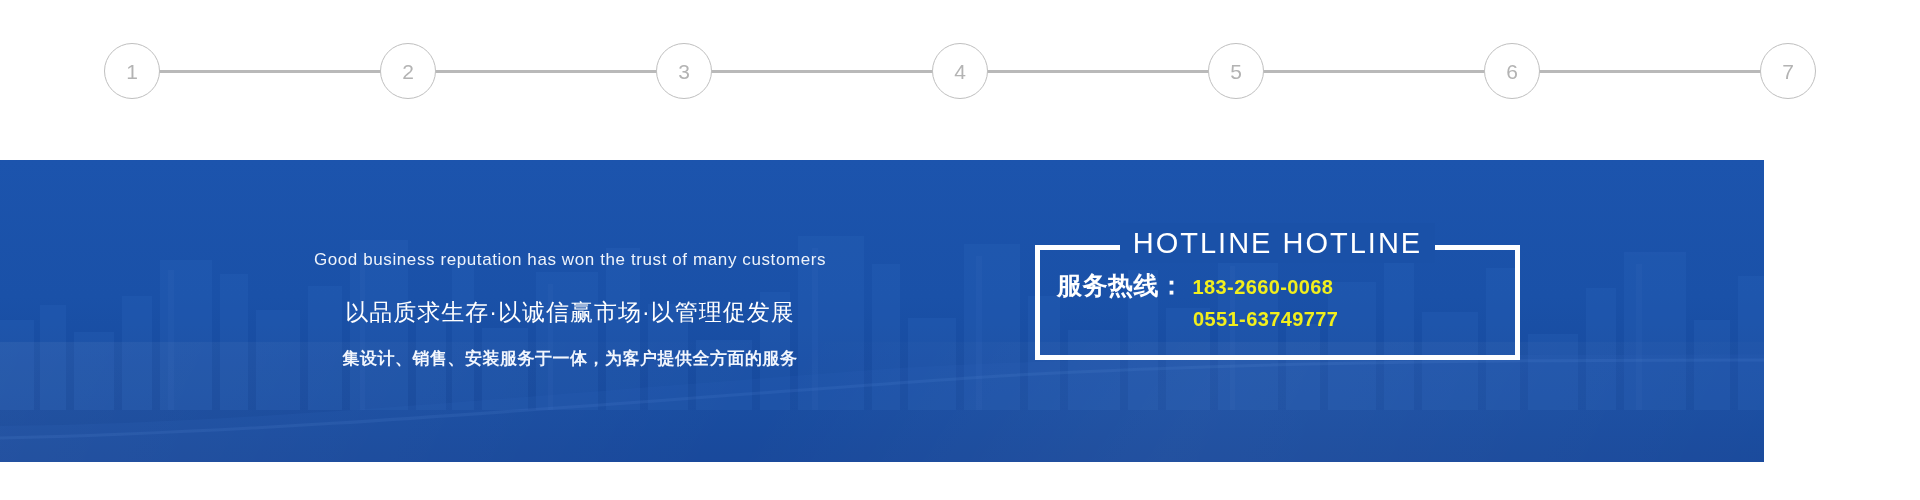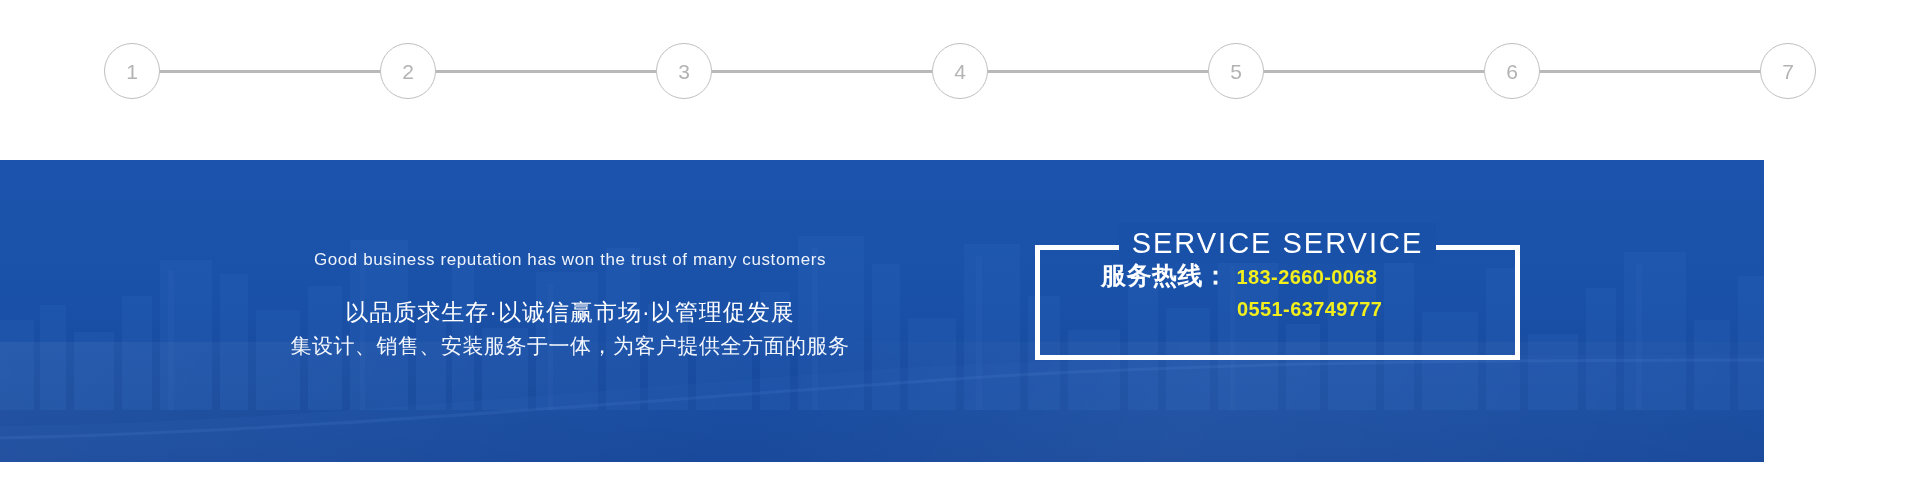--- a/index.html
+++ b/index.html
@@ -54,42 +54,42 @@
   }
   .slogan-en{
     font-size:17px;letter-spacing:.6px;color:#eef3fb;font-weight:400;
     white-space:nowrap;
   }
   .slogan-cn{
     margin-top:27px;font-size:23px;font-weight:400;color:#ffffff;
     letter-spacing:1px;white-space:nowrap;
   }
   .slogan-sub{
-    margin-top:4px;font-size:21px;color:#f2f6fd;font-weight:400;
+    margin-top:19px;font-size:17px;color:#f2f6fd;font-weight:700;
     letter-spacing:.5px;white-space:nowrap;
   }
 
   
   .hotline{
     position:absolute;left:1035px;top:85px;width:485px;height:115px;
   }
   .hotline-frame{
     position:absolute;inset:0;border:5px solid #ffffff;box-sizing:border-box;
   }
   .hotline-title{
     position:absolute;left:0;top:-22px;width:100%;text-align:center;
     pointer-events:none;
   }
   .hotline-title span{
     display:inline-block;background:#1a51a8;padding:0 13px;
     color:#ffffff;font-size:29px;font-weight:400;letter-spacing:2px;
     line-height:40px;
   }
   .hotline-rows{
-    position:absolute;left:0;top:14px;width:100%;padding-left:44px;
+    position:absolute;left:0;top:24px;width:100%;
   }
   .hot-row{display:flex;align-items:baseline;justify-content:flex-start;padding-left:22px;}
   .hot-label{
     color:#ffffff;font-size:25px;font-weight:700;letter-spacing:.5px;
     white-space:nowrap;
   }
   .hot-num{
     color:#f2ef1c;font-size:20px;font-weight:700;letter-spacing:.4px;
     white-space:nowrap;margin-left:8px;
   }
@@ -210,21 +210,21 @@
     <div class="slogan">
       <div class="slogan-en">Good business  reputation has  won  the  trust  of  many  customers</div>
       <div class="slogan-cn">以品质求生存·以诚信赢市场·以管理促发展</div>
       <div class="slogan-sub">集设计、销售、安装服务于一体，为客户提供全方面的服务</div>
     </div>
 
     <div class="hotline">
       <div class="hotline-frame"></div>
 
       <div class="hotline-title">
-        <span>SERVICE  SERVICE</span>
+        <span>HOTLINE  HOTLINE</span>
       </div>
 
       <div class="hotline-rows">
         <div class="hot-row">
           <span class="hot-label">服务热线：</span>
           <span class="hot-num">183-2660-0068</span>
         </div>
         <div class="hot-row hot-row-2">
           <span class="hot-num">0551-63749777</span>
         </div>

